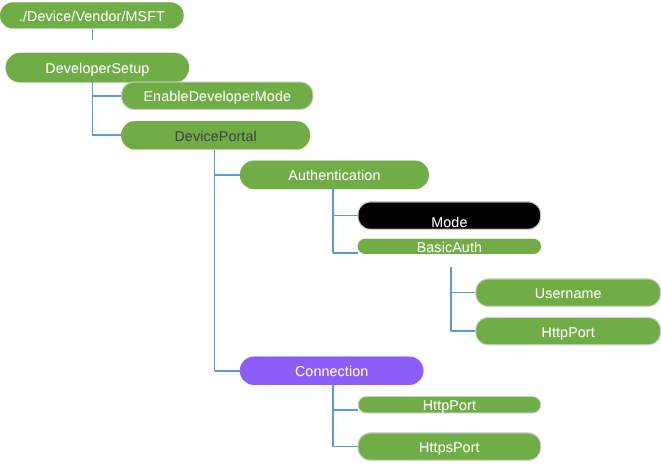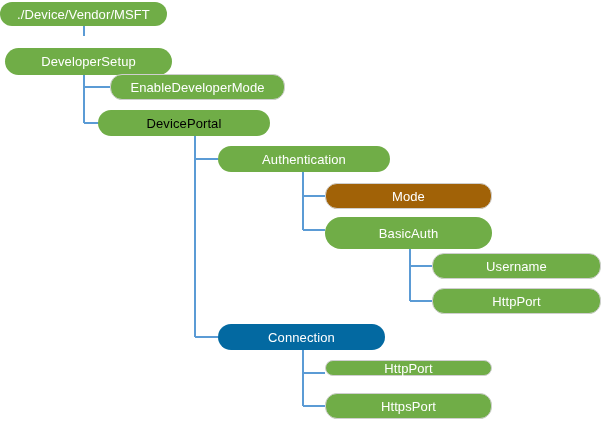--- a/index.html
+++ b/index.html
@@ -85,39 +85,39 @@
   <div id="node-layer">
       <div class="node pill" style="left: 0px; top: 2px; width: 167px; height: 24px; background: rgb(112, 173, 71); color: rgb(255, 255, 255); text-align: right;">
         <span class="label">./Device/Vendor/MSFT</span>
       </div>
       <div class="node pill" style="left: 5px; top: 48px; width: 167px; height: 27px; background: rgb(112, 173, 71); color: rgb(255, 255, 255);">
         <span class="label">DeveloperSetup</span>
       </div>
       <div class="node rect" style="left: 110px; top: 74px; width: 175px; height: 26px; background: rgb(112, 173, 71); color: rgb(255, 255, 255); border-color: rgb(207, 207, 207);">
         <span class="label">EnableDeveloperMode</span>
       </div>
-      <div class="node pill" style="left: 98px; top: 110px; width: 172px; height: 26px; background: rgb(112, 173, 71); color: #000000;">
+      <div class="node pill" style="left: 110px; top: 110px; width: 172px; height: 26px; background: rgb(112, 173, 71); color: #404040;">
         <span class="label">DevicePortal</span>
       </div>
       <div class="node pill" style="left: 218px; top: 146px; width: 172px; height: 26px; background: rgb(112, 173, 71); color: rgb(255, 255, 255);">
         <span class="label">Authentication</span>
       </div>
-      <div class="node rect" style="left: 325px; top: 183px; width: 167px; height: 26px; background: #a16207; color: rgb(255, 255, 255); border-color: rgb(207, 207, 207);">
+      <div class="node rect" style="left: 325px; top: 183px; width: 167px; height: 26px; background: #000000; color: rgb(255, 255, 255); border-color: rgb(207, 207, 207); align-items: flex-end;">
         <span class="label">Mode</span>
       </div>
-      <div class="node pill" style="left: 325px; top: 217px; width: 167px; height: 32px; background: rgb(112, 173, 71); color: rgb(255, 255, 255);">
+      <div class="node pill" style="left: 325px; top: 217px; width: 167px; height: 14px; background: rgb(112, 173, 71); color: rgb(255, 255, 255);">
         <span class="label">BasicAuth</span>
       </div>
       <div class="node rect" style="left: 432px; top: 253px; width: 169px; height: 26px; background: rgb(112, 173, 71); color: rgb(255, 255, 255); border-color: rgb(207, 207, 207);">
         <span class="label">Username</span>
       </div>
       <div class="node rect" style="left: 432px; top: 288px; width: 169px; height: 26px; background: rgb(112, 173, 71); color: rgb(255, 255, 255); border-color: rgb(207, 207, 207);">
         <span class="label">HttpPort</span>
       </div>
-      <div class="node pill" style="left: 218px; top: 324px; width: 167px; height: 26px; background: #0369a1; color: rgb(255, 255, 255);">
+      <div class="node pill" style="left: 218px; top: 324px; width: 167px; height: 26px; background: #8b5cf6; color: rgb(255, 255, 255);">
         <span class="label">Connection</span>
       </div>
       <div class="node rect" style="left: 325px; top: 360px; width: 167px; height: 16px; background: rgb(112, 173, 71); color: rgb(255, 255, 255); border-color: rgb(207, 207, 207);">
         <span class="label">HttpPort</span>
       </div>
       <div class="node rect" style="left: 325px; top: 393px; width: 167px; height: 26px; background: rgb(112, 173, 71); color: rgb(255, 255, 255); border-color: rgb(207, 207, 207);">
         <span class="label">HttpsPort</span>
       </div>
     </div>
 

